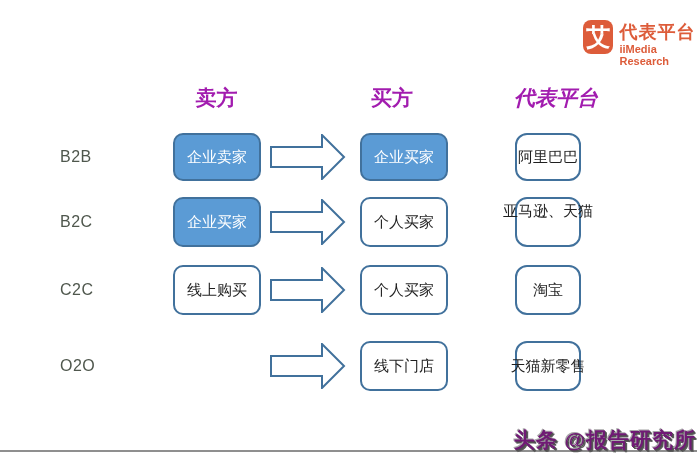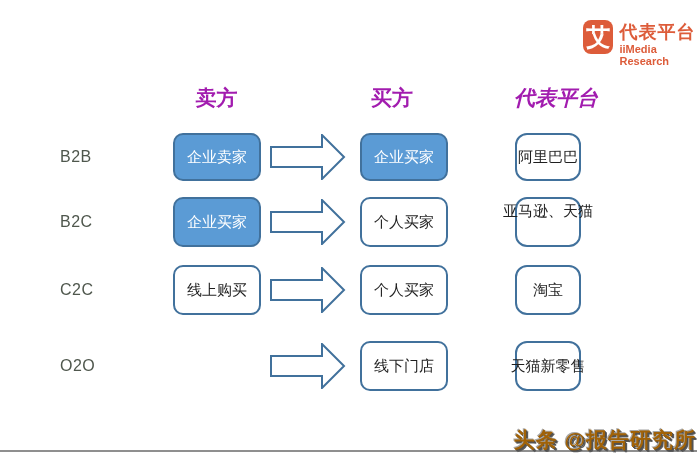--- a/index.html
+++ b/index.html
@@ -72,21 +72,21 @@
   
   .footer-line {
     position: absolute; left: 0; top: 450px;
     width: 697px; height: 2px;
     background: #8f8f8f;
   }
   .watermark {
     position: absolute; right: 4px; top: 426px;
     font-size: 21px; font-weight: bold;
     letter-spacing: 1px;
-    color: #a16207;
+    color: #701a75;
     text-shadow: -1px -1px 0 #a8a8a8, 1px 1px 0 #4f4f4f, 2px 2px 0 #5c5c5c;
   }
 </style>
 </head>
 <body>
 
 <div class="page">
 
   <div class="logo">
     <div class="logo-icon">

